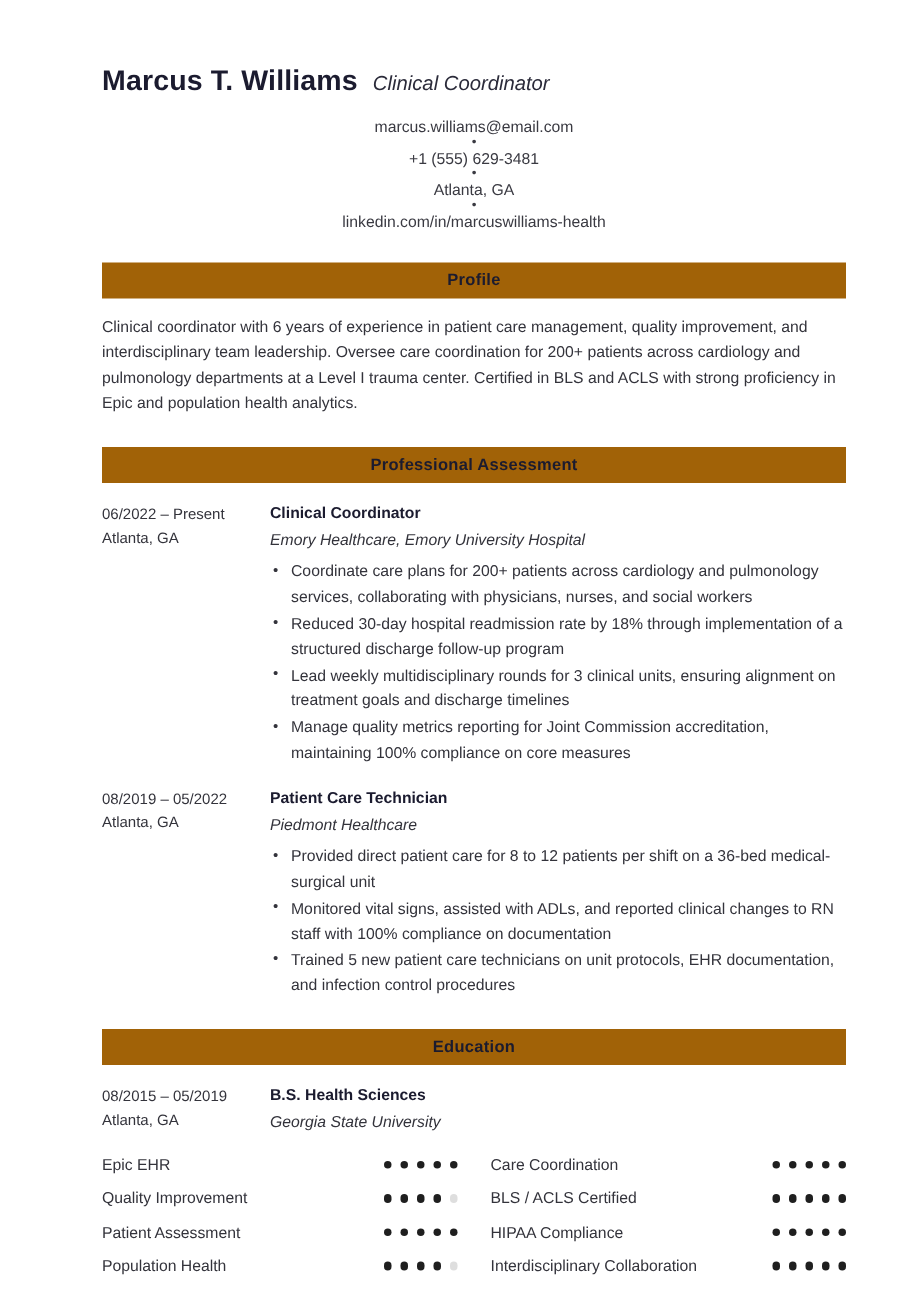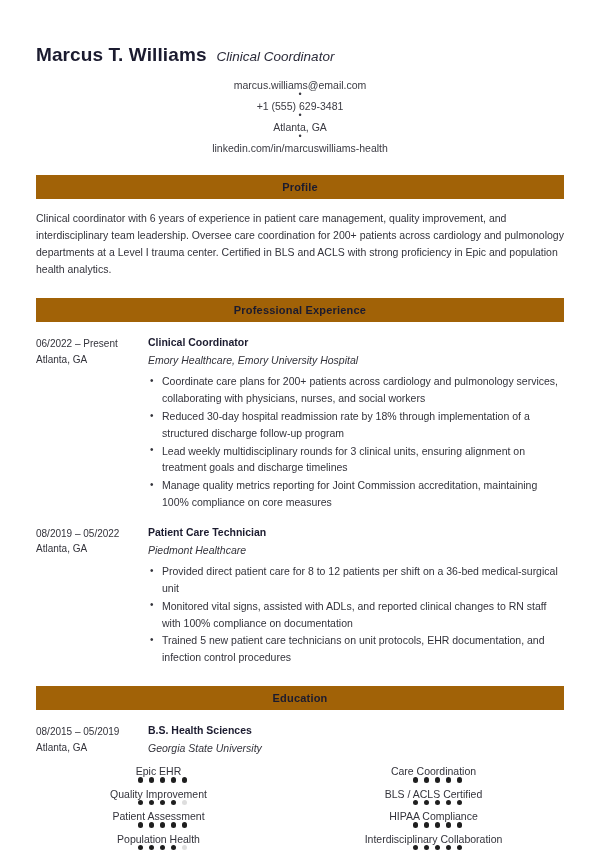--- a/index.html
+++ b/index.html
@@ -11,21 +11,21 @@
     width: 608px;
     height: 860px;
     font-family: "Liberation Sans", sans-serif;
     color: #2b2b33;
     -webkit-font-smoothing: antialiased;
   }
   .page {
     width: 608px;
     height: 860px;
     box-sizing: border-box;
-    padding: 44px 44px 0 36px;
+    padding: 44px 44px 0 68px;
     position: relative;
     overflow: hidden;
   }
 
   
   .name-line {
     display: flex;
     align-items: baseline;
     gap: 10px;
     margin: 0 0 2px 0;
@@ -140,23 +140,22 @@
   .skills-grid {
     margin-top: 9px;
     display: grid;
     grid-template-columns: 1fr 1fr;
     column-gap: 22px;
     row-gap: 0;
   }
   .skill-row {
     display: flex;
     align-items: center;
-    justify-content: flex-start;
+    justify-content: space-between;
     height: 22.5px;
-    flex-direction: column;
   }
   .skill-name {
     font-size: 10.5px;
     color: #33333b;
     white-space: nowrap;
     overflow: hidden;
     text-overflow: ellipsis;
     padding-right: 8px;
   }
   .dots {
@@ -190,21 +189,21 @@
     <span>+1 (555) 629-3481</span>
     <span class="sep">•</span>
     <span>Atlanta, GA</span>
     <span class="sep">•</span>
     <span>linkedin.com/in/marcuswilliams-health</span>
   </div>
 
   <div class="section-bar sec-profile">Profile</div>
   <div class="profile-text">Clinical coordinator with 6 years of experience in patient care management, quality improvement, and interdisciplinary team leadership. Oversee care coordination for 200+ patients across cardiology and pulmonology departments at a Level I trauma center. Certified in BLS and ACLS with strong proficiency in Epic and population health analytics.</div>
 
-  <div class="section-bar sec-exp">Professional Experience</div>
+  <div class="section-bar sec-exp">Professional Assessment</div>
 
   <div class="entry">
     <div class="entry-left">
       <div>06/2022 – Present</div>
       <div>Atlanta, GA</div>
     </div>
     <div class="entry-right">
       <div class="entry-role">Clinical Coordinator</div>
       <div class="entry-org">Emory Healthcare, Emory University Hospital</div>
       <ul class="bullets">

